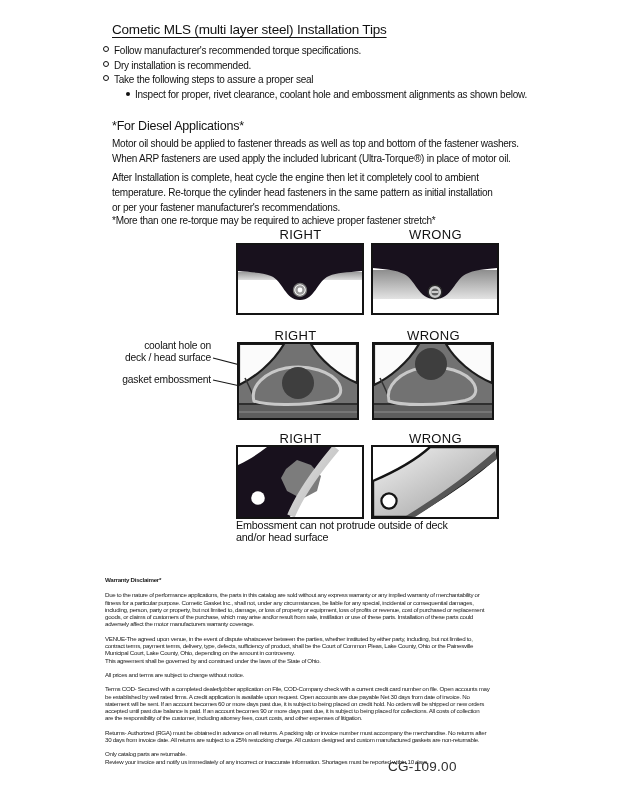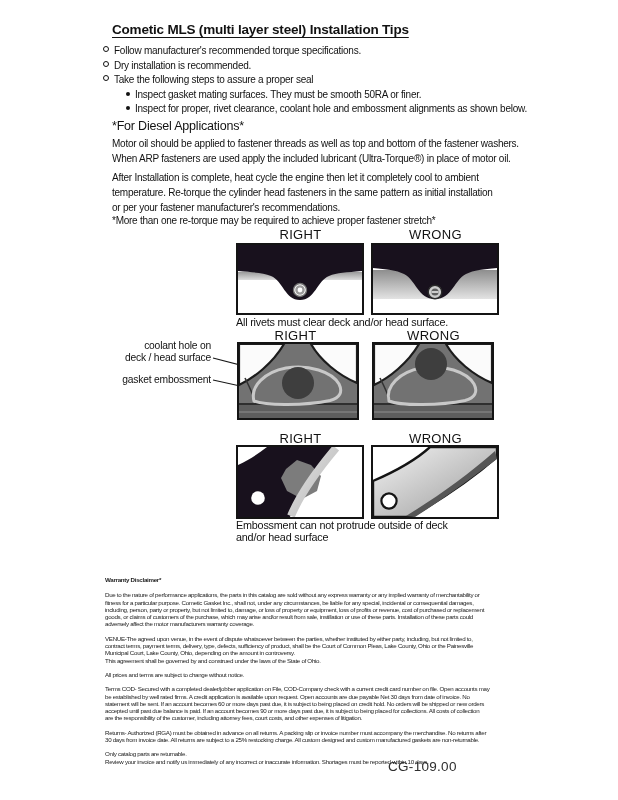--- a/index.html
+++ b/index.html
@@ -2,21 +2,21 @@
 <html><head>
 <meta charset="utf-8">
 <style>
   html,body{margin:0;padding:0;background:#ffffff;}
   .page{position:relative;width:618px;height:800px;background:#ffffff;overflow:hidden;
         font-family:"Liberation Sans", sans-serif;color:#121212;}
   .abs{position:absolute;}
   .nowrap{white-space:nowrap;}
 
   
-  .title{top:22px;left:112px;font-size:13.5px;font-weight:bold;letter-spacing:-0.2px;
+  .title{top:22px;left:112px;font-size:13.5px;font-weight:normal;letter-spacing:-0.2px;
          text-decoration:underline;text-underline-offset:3px;text-decoration-thickness:1.4px;}
   .bullets{top:44px;left:112px;font-size:10px;line-height:14.6px;letter-spacing:-0.25px;}
   .b-row{margin-left:-9px;display:flex;align-items:baseline;white-space:nowrap;}
   .sb-row{margin-left:14px;display:flex;align-items:baseline;white-space:nowrap;}
   .o-bullet{width:4px;height:4px;border:1px solid #121212;border-radius:50%;display:inline-block;
             margin-right:5px;flex:0 0 auto;position:relative;top:-2px;}
   .f-bullet{width:4px;height:4px;background:#121212;border-radius:50%;display:inline-block;
             margin-right:5px;flex:0 0 auto;position:relative;top:-2px;}
   .diesel-h{top:119px;left:112px;font-size:12.5px;font-weight:normal;letter-spacing:-0.2px;}
   .para{left:112px;font-size:10px;line-height:14.8px;letter-spacing:-0.25px;}
@@ -51,24 +51,20 @@
     <div class="b-row">
         <span class="o-bullet"></span>
         <span>Dry installation is recommended.</span>
       </div>
     <div class="b-row">
         <span class="o-bullet"></span>
         <span>Take the following steps to assure a proper seal</span>
       </div>
     <div class="sb-row">
         <span class="f-bullet"></span>
-        <span>Inspect gasket mating surfaces.  They must be smooth 50RA or finer.</span>
-      </div>
-    <div class="sb-row">
-        <span class="f-bullet"></span>
         <span>Inspect for proper, rivet clearance, coolant hole and embossment alignments as shown below.</span>
       </div>
   </div>
 
   <div class="abs diesel-h">*For Diesel Applications*</div>
   <div class="abs para" style="top:137px;">
     <div>Motor oil should be applied to fastener threads as well as top and bottom of the fastener washers.</div>
     <div>When ARP fasteners are used apply the included lubricant (Ultra-Torque®) in place of motor oil.</div>
   </div>
   <div class="abs para" style="top:171px;">
@@ -104,21 +100,20 @@
       </defs>
     <rect x="0" y="0" width="124" height="68" fill="#ffffff"></rect>
     <rect x="0" y="25" width="124" height="29" fill="url(#g2)"></rect>
     <rect x="0" y="54" width="124" height="14" fill="#ffffff"></rect>
     <path d="M0,0 H124 V23 C110,24.5 101,25 93,29 C81,35 79,54 62,54 C45,54 43,35 31,29 C23,25 14,24.5 0,23 Z" fill="#18111d"></path>
     <circle cx="62" cy="47" r="6.8" fill="#cccccc" stroke="#2a2a2a" stroke-width="1.4"></circle>
     <circle cx="62" cy="47" r="3.6" fill="#5f5f5f"></circle>
     <rect x="58.6" y="46.1" width="6.8" height="1.8" fill="#d8d8d8"></rect>
   </svg>
 
-  <div class="abs cap" style="top:316px;left:236px;">All rivets must clear deck and/or head surface.</div>
 
   <div class="abs dg-h" style="top:328px;left:234px;width:123px;">RIGHT</div>
   <div class="abs dg-h" style="top:328px;left:372px;width:123px;">WRONG</div>
 
   <div class="abs lbl" style="top:340px;left:93px;">
     <div>coolant hole on</div>
     <div>deck / head surface</div>
   </div>
   <div class="abs lbl" style="top:374px;left:93px;">gasket embossment</div>
 

